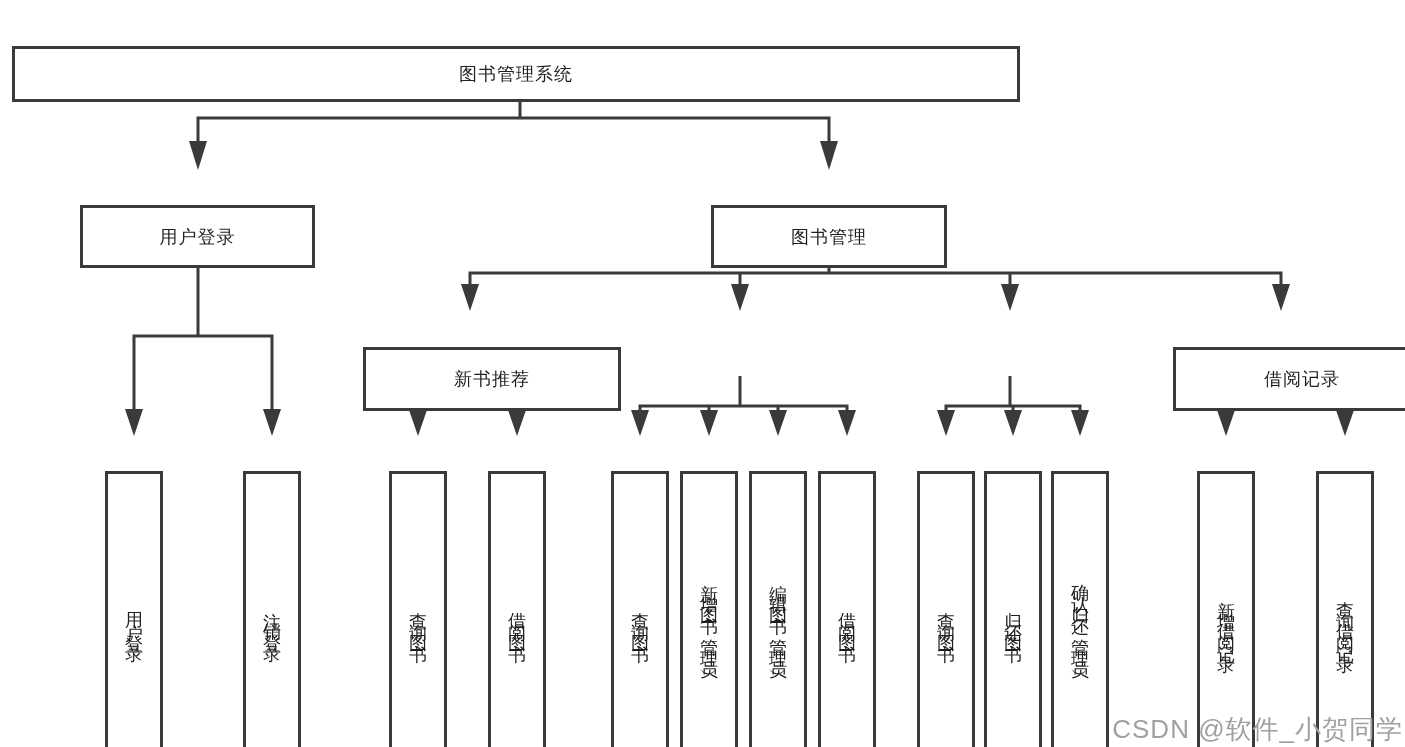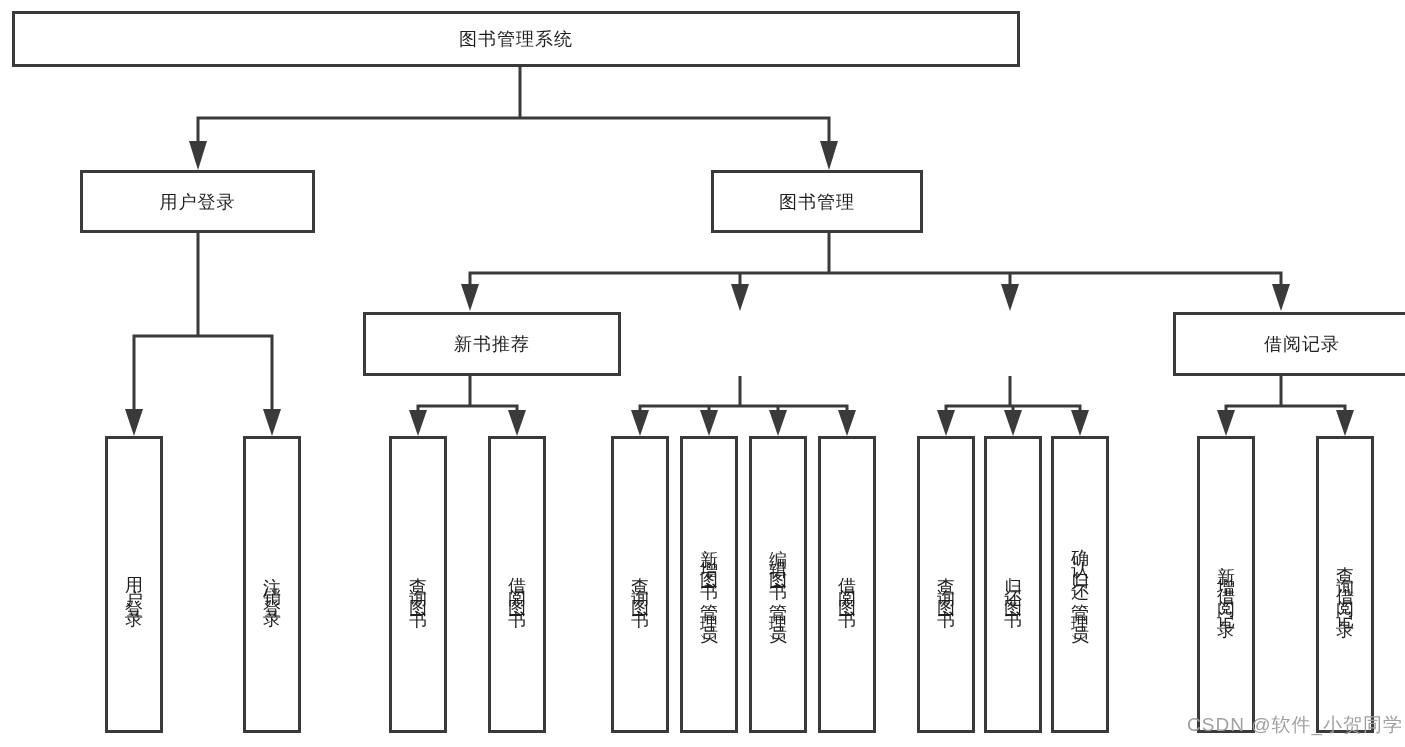--- a/index.html
+++ b/index.html
@@ -23,45 +23,46 @@
   }
   .node{
     position:absolute;
     border:3px solid var(--line);
     background:#fff;
     display:flex;align-items:center;justify-content:center;
     color:var(--text);
     font-size:18px;
     letter-spacing:1px;
     z-index:2;
+    margin-top:35px;
   }
   .root-node{left:12px;top:11px;width:1008px;height:56px;}
   .l2-node{top:170px;height:63px;}
   .l2-user{left:80px;width:235px;}
-  .l2-mgmt{left:711px;width:212px;}
+  .l2-mgmt{left:711px;width:236px;}
   .mid-node{top:312px;height:64px;width:258px;}
   .mid-1{left:363px;}
   .mid-2{left:633px;}
   .mid-3{left:903px;}
   .mid-4{left:1173px;}
   .leaf{
     top:436px;height:297px;width:58px;
   }
   .leaf .vtext{
     writing-mode:vertical-rl;
     text-orientation:mixed;
     letter-spacing:11px;
     font-size:18px;
     line-height:1;
     white-space:nowrap;
   }
   .watermark{
     position:absolute;
     right:2px;top:712px;
-    font-size:19px;
+    font-size:26px;
     color:var(--wm);
     letter-spacing:1px;
     z-index:5;
     white-space:nowrap;
   }
 </style>
 </head>
 <body>
 
 <div class="canvas">

